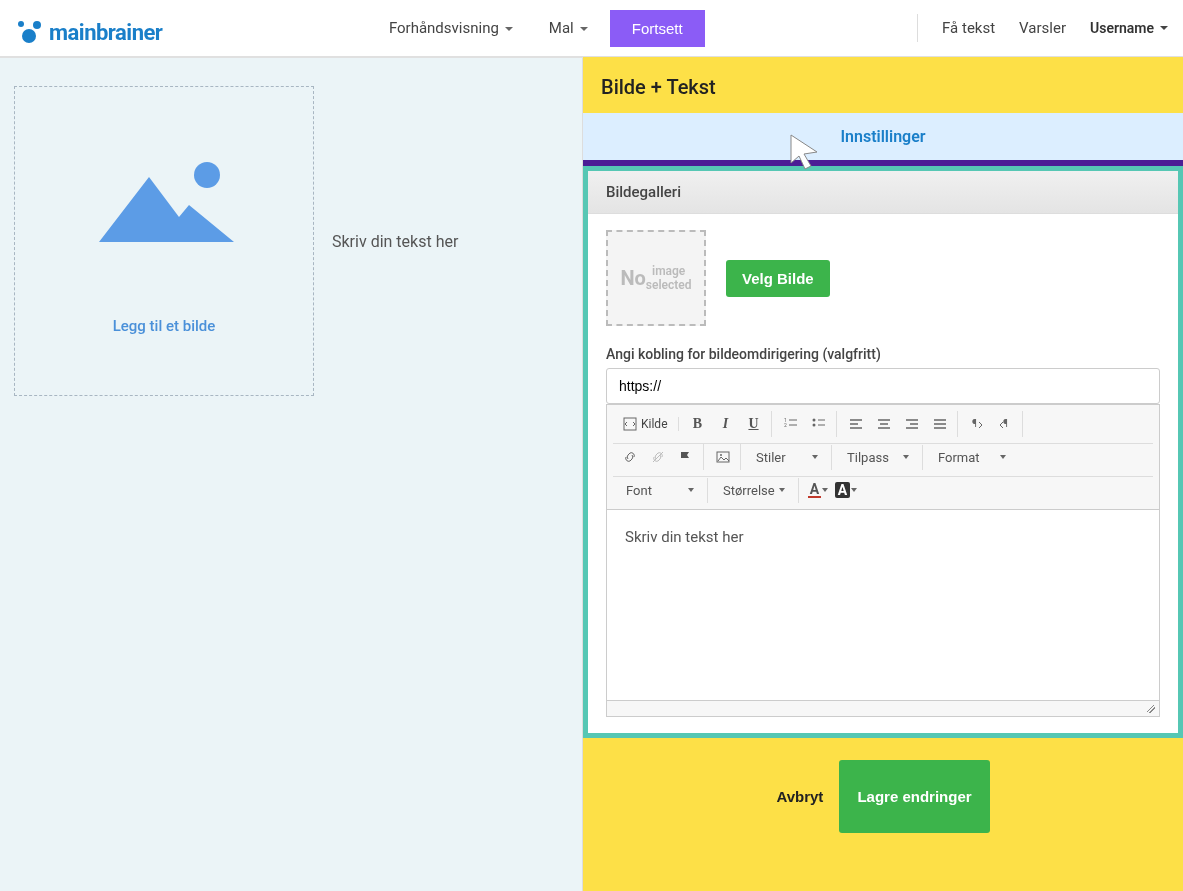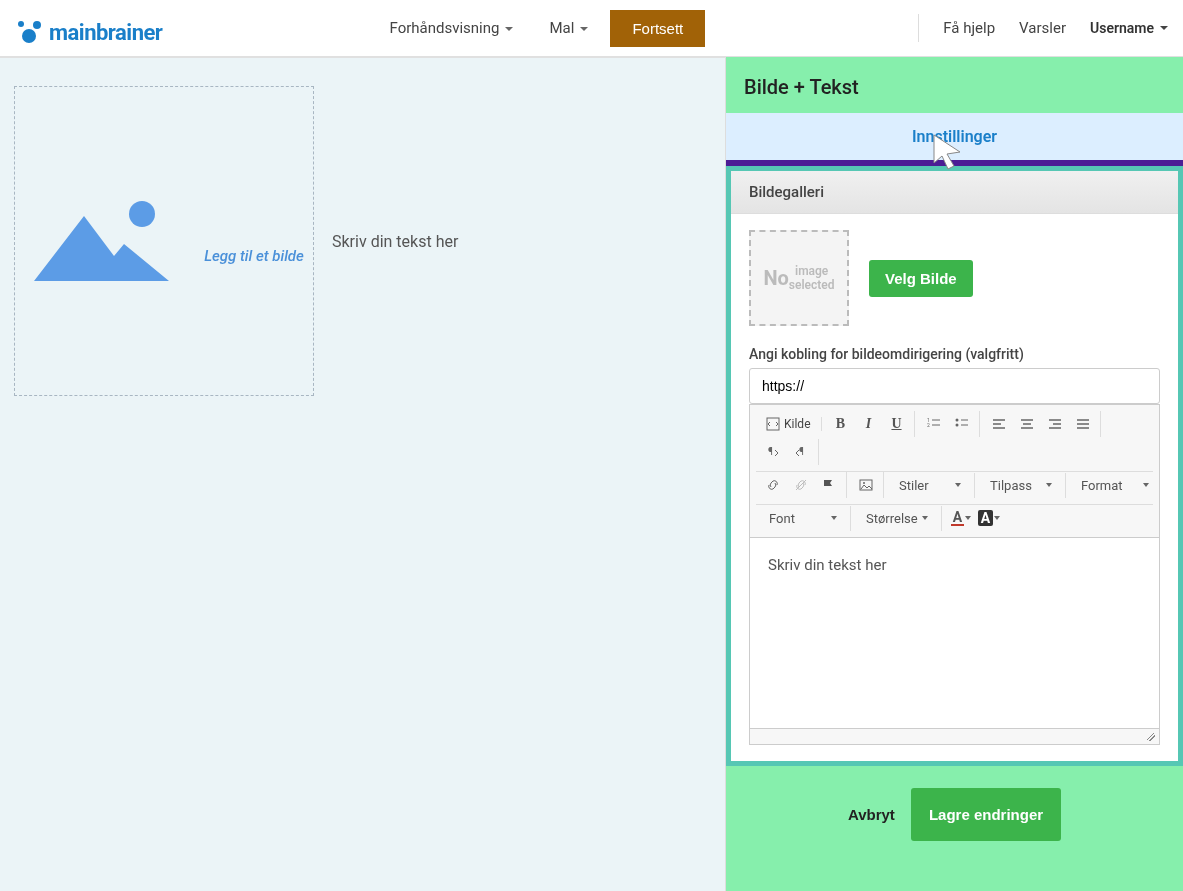--- a/index.html
+++ b/index.html
@@ -7,32 +7,32 @@
   
   
   .header { height: 57px; border-bottom: 1px solid #e0e0e0; display: flex; align-items: center; padding: 0 15px; justify-content: space-between; }
   .header-left { display: flex; align-items: center; gap: 40px; margin-top: 8px; }
   .logo { display: flex; align-items: center; gap: 6px; }
   .logo-dots { position: relative; width: 28px; height: 26px; }
   .logo-text { font-size: 22px; font-weight: 700; color: #1a7fc9; letter-spacing: -0.5px; }
   .header-nav { display: flex; gap: 8px; align-items: center; }
   .nav-item { padding: 8px 14px; color: #444; cursor: pointer; display: flex; align-items: center; gap: 6px; font-size: 15px; }
   .nav-item .caret { width: 0; height: 0; border-left: 4px solid transparent; border-right: 4px solid transparent; border-top: 4px solid #666; margin-top: 2px; }
-  .btn-fortsett { background: #a16207; color: #fff; padding: 10px 22px; border: none; cursor: pointer; font-size: 15px; font-weight: 500; text-align: right; }
+  .btn-fortsett { background: #8b5cf6; color: #fff; padding: 10px 22px; border: none; cursor: pointer; font-size: 15px; font-weight: 500; text-align: right; }
   .header-right { display: flex; align-items: center; gap: 24px; }
   .header-right .sep { width: 1px; height: 28px; background: #ddd; }
   .hr-link { color: #444; cursor: pointer; font-size: 15px; }
   .hr-user { font-weight: 600; display: flex; align-items: center; gap: 6px; cursor: pointer; }
   .hr-user .caret { width: 0; height: 0; border-left: 4px solid transparent; border-right: 4px solid transparent; border-top: 4px solid #444; }
 
   
   .main { display: flex; height: calc(100vh - 57px); min-height: 834px; }
   .canvas { flex: 1; background: #ebf4f7; border-right: 1px solid #ddd; border-top: 1px solid #e0e0e0; padding: 28px 14px; }
-  .sidebar { width: 457px; background: #86efac; display: flex; flex-direction: column; }
-  .img-placeholder { width: 300px; height: 310px; border: 1px dashed #a8b6c2; display: flex; align-items: center; justify-content: center; gap: 30px; font-style: italic; }
+  .sidebar { width: 600px; background: #fde047; display: flex; flex-direction: column; }
+  .img-placeholder { width: 300px; height: 310px; border: 1px dashed #a8b6c2; display: flex; flex-direction: column; align-items: center; justify-content: center; gap: 30px; }
   .img-placeholder .label { color: #4a90d9; font-weight: 500; font-size: 15px; margin-top: 30px; }
   .canvas-text { color: #555; font-size: 16px; }
   .canvas-row { display: flex; align-items: center; gap: 18px; }
 
   
   .sb-title { padding: 18px 18px 14px; font-size: 20px; font-weight: 500; color: #222; }
   .sb-tabs { display: flex; }
   .sb-tab { flex: 1; text-align: center; padding: 14px 0; font-size: 16px; cursor: pointer; color: #444; position: relative; }
   .sb-tab.active { background: #dceeff; color: #1a7fc9; font-weight: 600; border-bottom: 6px solid #4c1d95; }
 
@@ -60,21 +60,21 @@
   .tb-select-wrap { position: relative; display: flex; align-items: center; border: 1px solid transparent; }
   .tb-select-wrap::after { content: ''; position: absolute; right: 8px; width: 0; height: 0; border-left: 3px solid transparent; border-right: 3px solid transparent; border-top: 4px solid #666; pointer-events: none; }
   .tb-row2 { border-top: 1px solid #ddd; margin-top: 4px; width: 100%; display: flex; gap: 2px; align-items: center; }
   .editor-body { min-height: 190px; padding: 18px; color: #555; font-size: 15px; }
   .editor-resize { height: 16px; border-top: 1px solid #ccc; background: #f7f7f7; position: relative; }
   .editor-resize::after { content: ''; position: absolute; right: 4px; bottom: 3px; width: 8px; height: 8px; background: linear-gradient(135deg, transparent 40%, #888 40%, #888 50%, transparent 50%, transparent 60%, #888 60%, #888 70%, transparent 70%); }
 
   
   .sb-footer { padding: 22px 18px; display: flex; justify-content: center; gap: 16px; align-items: center; }
   .btn-cancel { background: none; border: none; font-weight: 700; color: #222; cursor: pointer; font-size: 15px; }
-  .btn-save { background: #3cb44b; color: #fff; border: none; padding: 18px 18px; font-weight: 600; font-size: 15px; cursor: pointer; border-radius: 3px; }
+  .btn-save { background: #3cb44b; color: #fff; border: none; padding: 28px 18px; font-weight: 600; font-size: 15px; cursor: pointer; border-radius: 3px; }
 
   
   .cursor-arrow { position: absolute; pointer-events: none; }
 
   .icon-bold { font-weight: 800; font-family: serif; }
   .icon-italic { font-style: italic; font-family: serif; font-weight: 600; }
   .icon-underline { text-decoration: underline; font-weight: 600; font-family: serif; }
 
   .color-a { display: flex; align-items: center; gap: 1px; }
   .color-a .letter { border-bottom: 2px solid #c0392b; font-weight: 700; padding: 0 2px; line-height: 1; }
@@ -103,21 +103,21 @@
       <span class="caret"></span>
     </div>
     <div class="nav-item">
       <span>Mal</span>
       <span class="caret"></span>
     </div>
     <button class="btn-fortsett">Fortsett</button>
   </div>
   <div class="header-right">
     <span class="sep"></span>
-    <span class="hr-link">Få hjelp</span>
+    <span class="hr-link">Få tekst</span>
     <span class="hr-link">Varsler</span>
     <span class="hr-user">
       <span>Username</span>
       <span class="caret"></span>
     </span>
   </div>
 </div>
 
 <div class="main">
 

